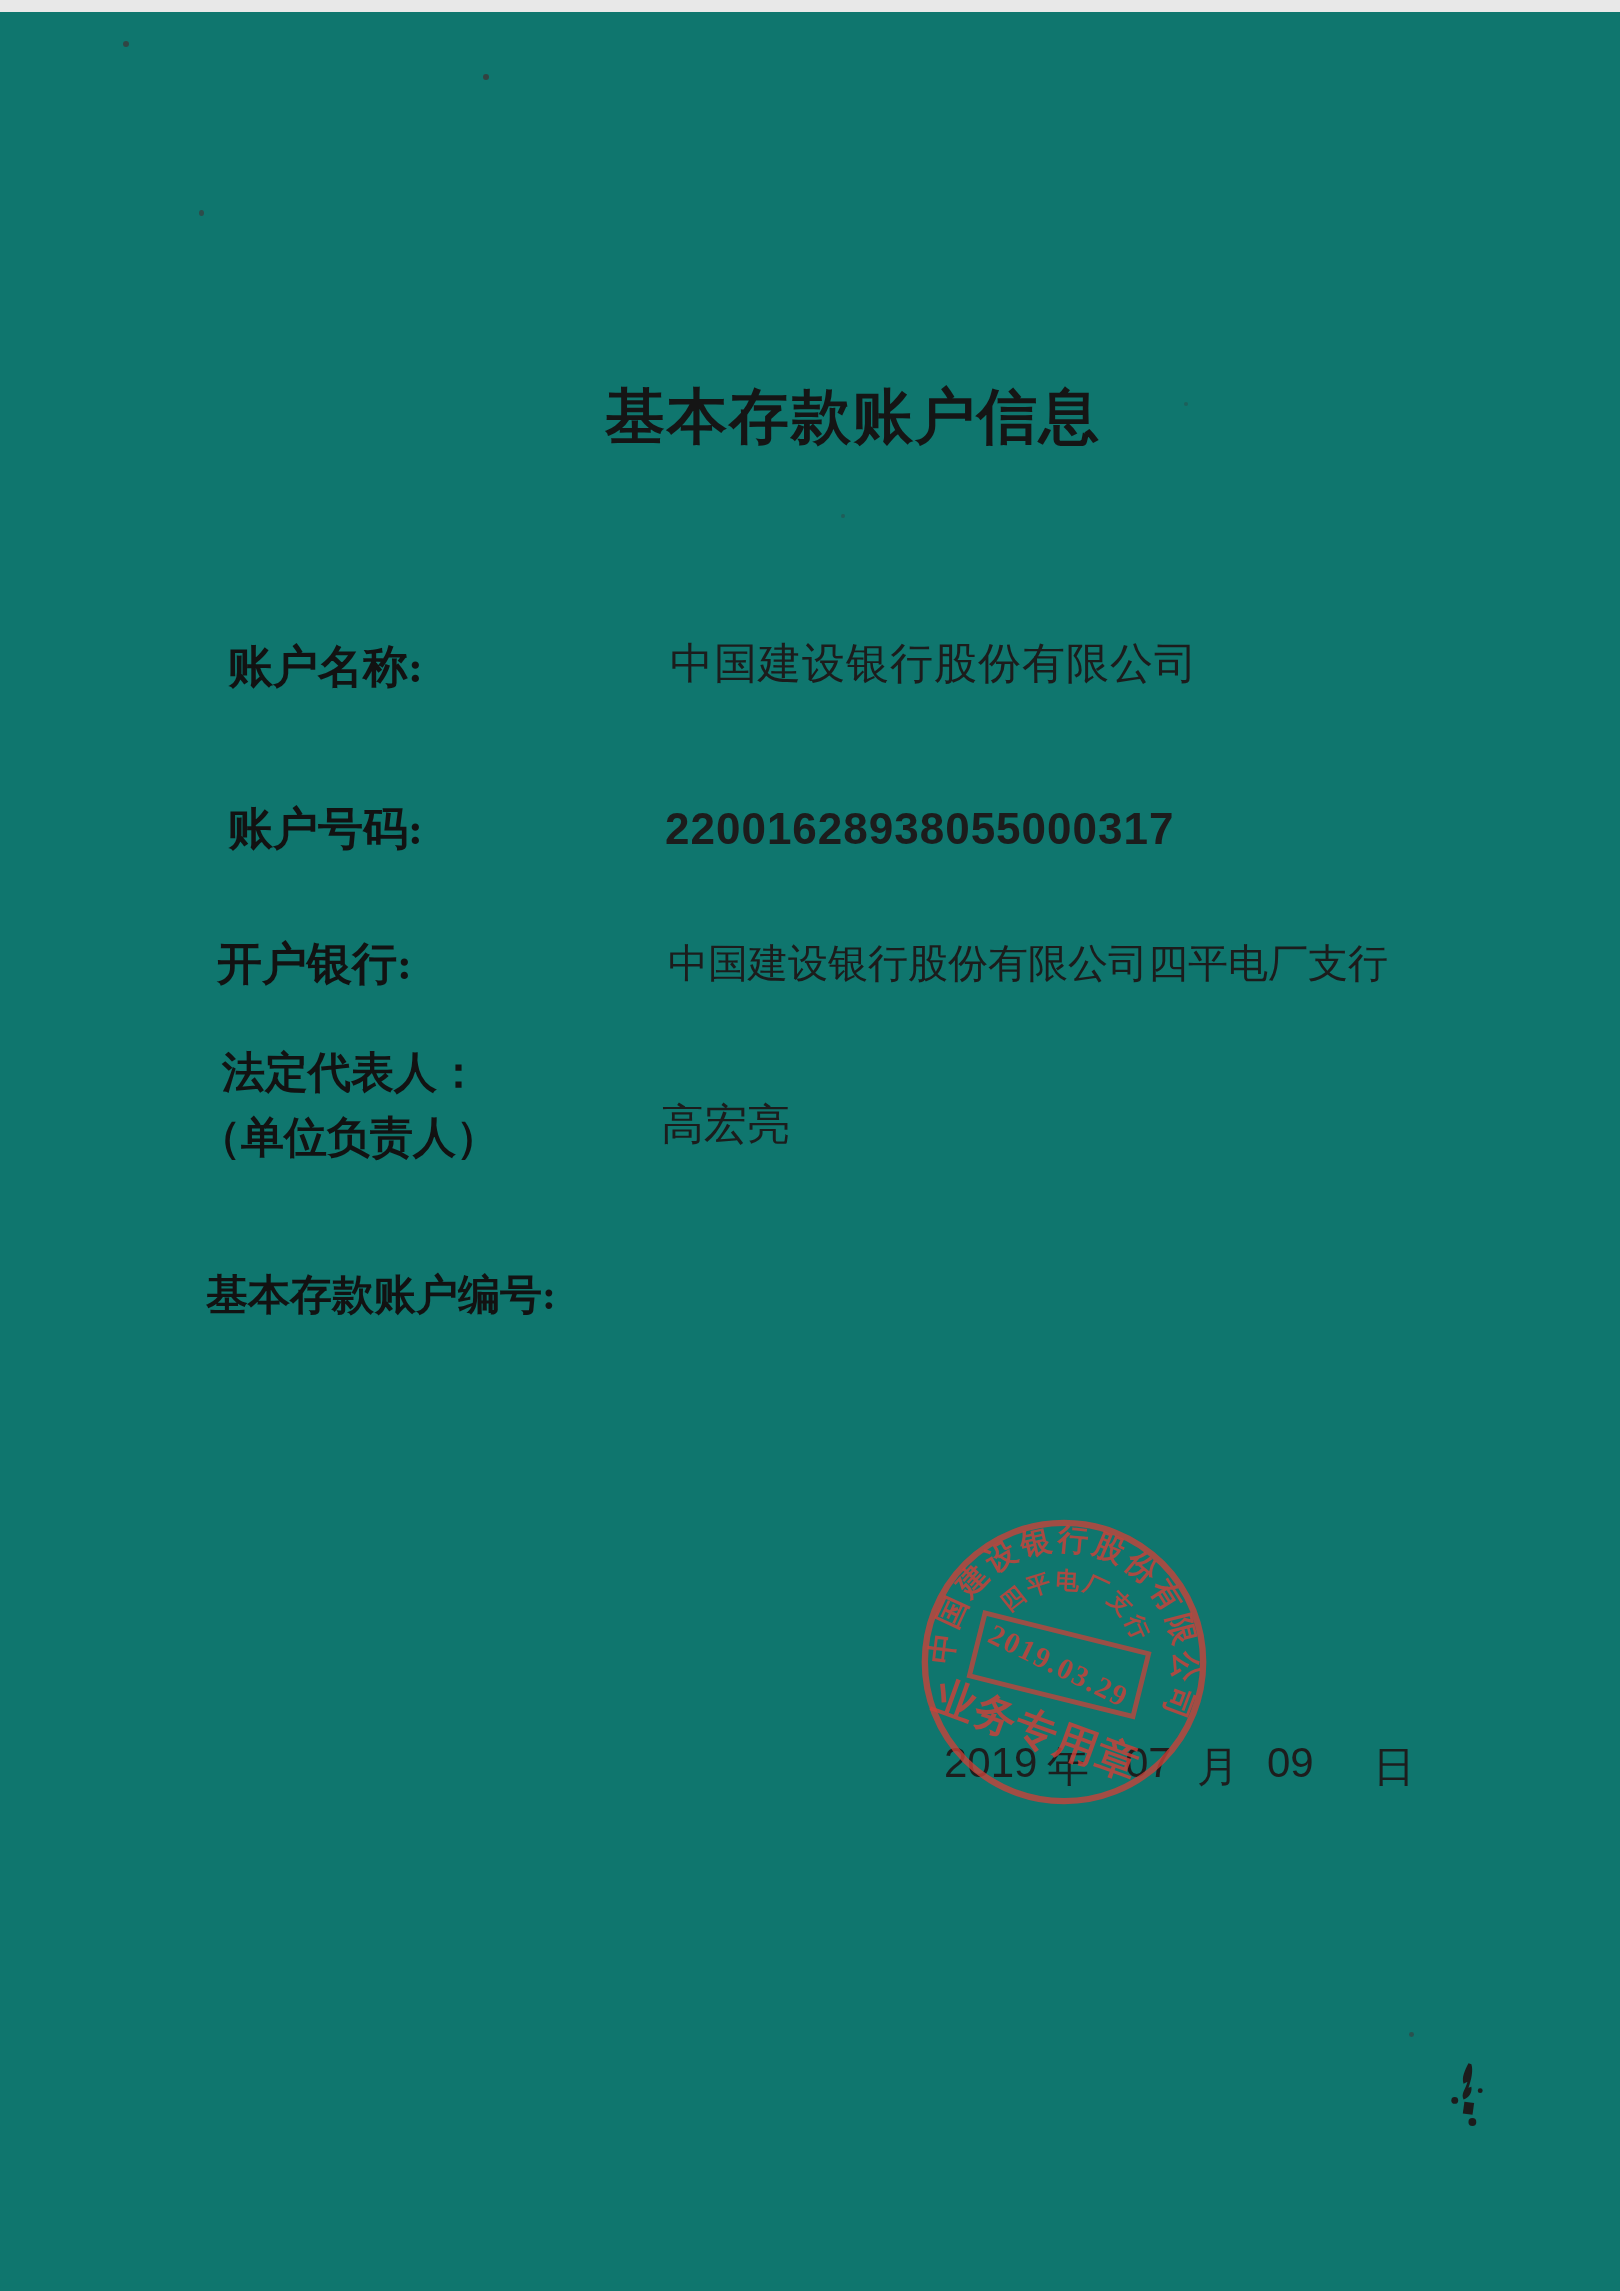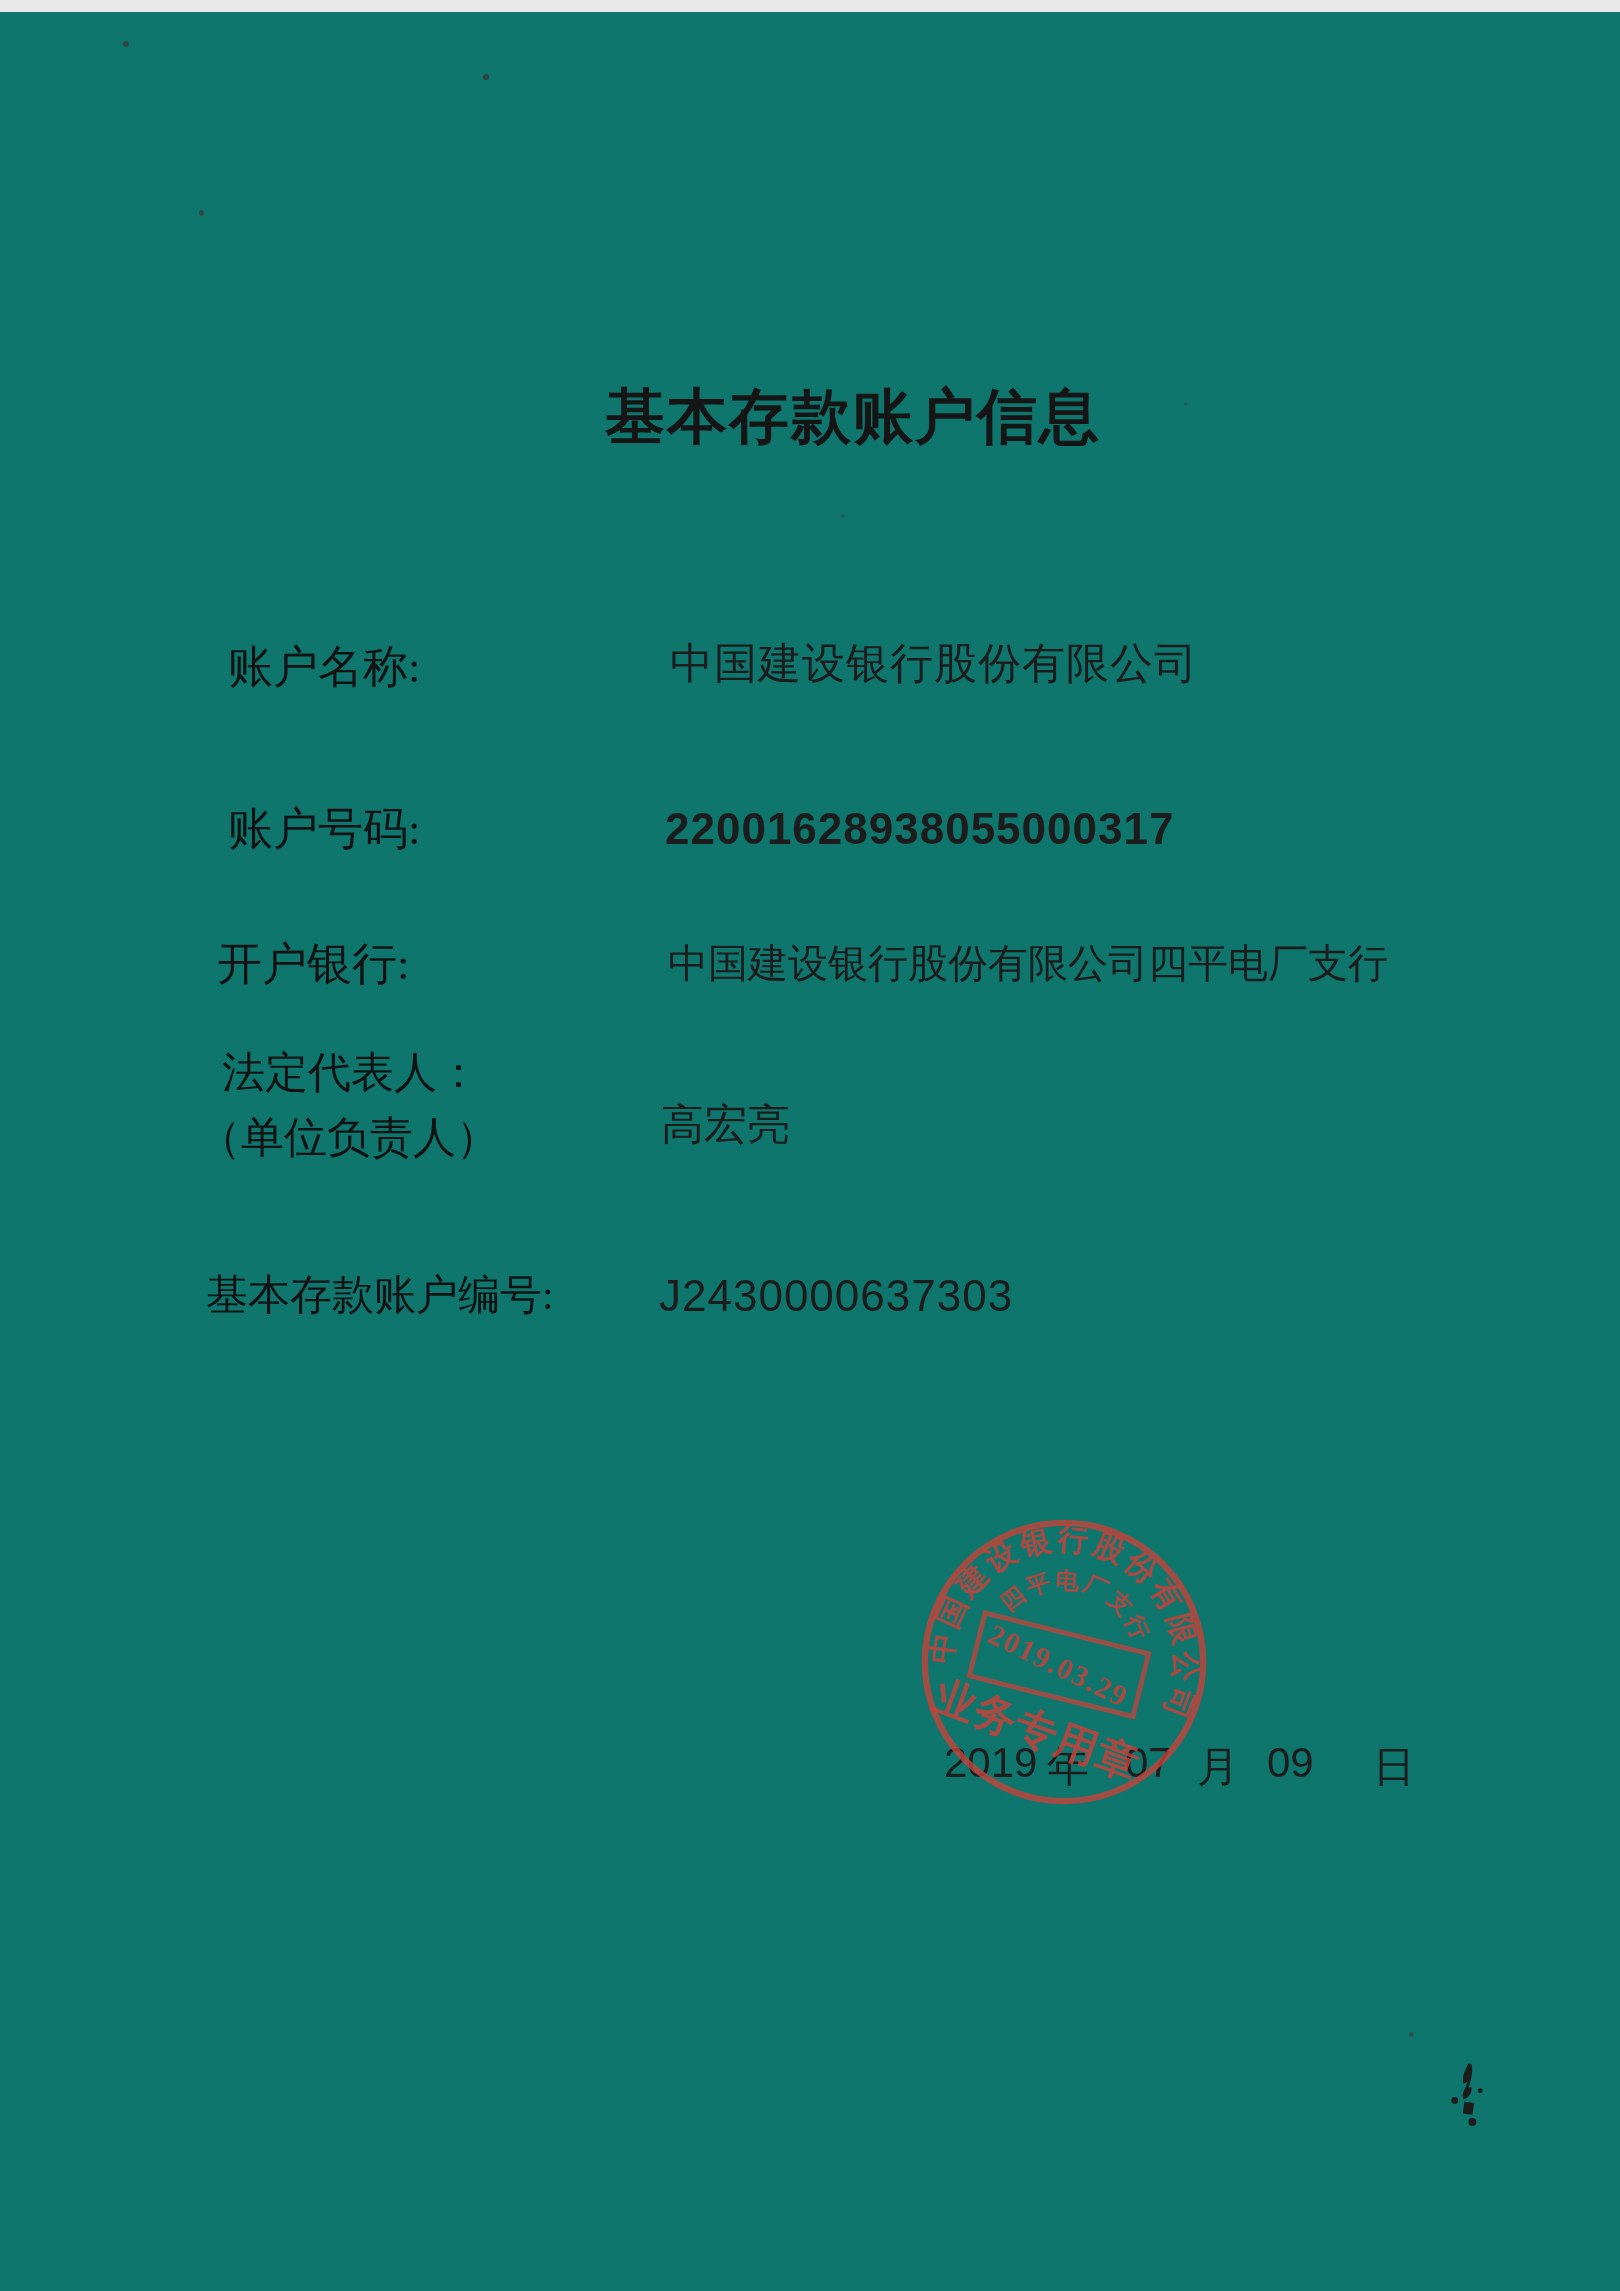--- a/index.html
+++ b/index.html
@@ -20,21 +20,21 @@
   .abs { position: absolute; white-space: nowrap; }
 
   .title {
     left: 605px; top: 365px;
     font-size: 60px;
     font-weight: bold;
     letter-spacing: 2px;
     color: #151515;
   }
   .lbl {
-    font-weight: normal;
+    font-weight: bold;
     font-size: 45px;
     color: #121212;
   }
   .val {
     font-weight: normal;
     font-size: 43px;
     color: #1c1c1c;
   }
   .sans {
     font-family: "Liberation Sans", "DejaVu Sans", sans-serif;
@@ -105,21 +105,20 @@
   <div class="abs val sans f1-value">22001628938055000317</div>
 
   <div class="abs lbl f2-label">开户银行:</div>
   <div class="abs val f2-value">中国建设银行股份有限公司四平电厂支行</div>
 
   <div class="abs lbl f3-label1">法定代表人：</div>
   <div class="abs lbl f3-label2">（单位负责人）</div>
   <div class="abs val f3-value">高宏亮</div>
 
   <div class="abs lbl f4-label">基本存款账户编号:</div>
-  <div class="abs val sans f4-value">J2430000637303</div>
 
   <svg class="abs seal" viewBox="0 0 300 300">
     <defs>
       <path id="arcOuter" d="M 51,207 A 114,114 0 1 1 249,207" fill="none"></path>
       <path id="arcInner" d="M 86,187 A 74,74 0 1 1 214,187" fill="none"></path>
     </defs>
     <circle cx="150" cy="151" r="142" fill="none" stroke-width="6.5" opacity="0.78" stroke="#cc4139"></circle>
     <g transform="rotate(14 150 150)" opacity="0.82" font-weight="bold" font-family="'Liberation Serif','DejaVu Serif',serif">
       <text font-size="31" letter-spacing="4" text-anchor="middle" fill="#cc4139">
         <textPath href="#arcOuter" startOffset="50%">中国建设银行股份有限公司</textPath>

